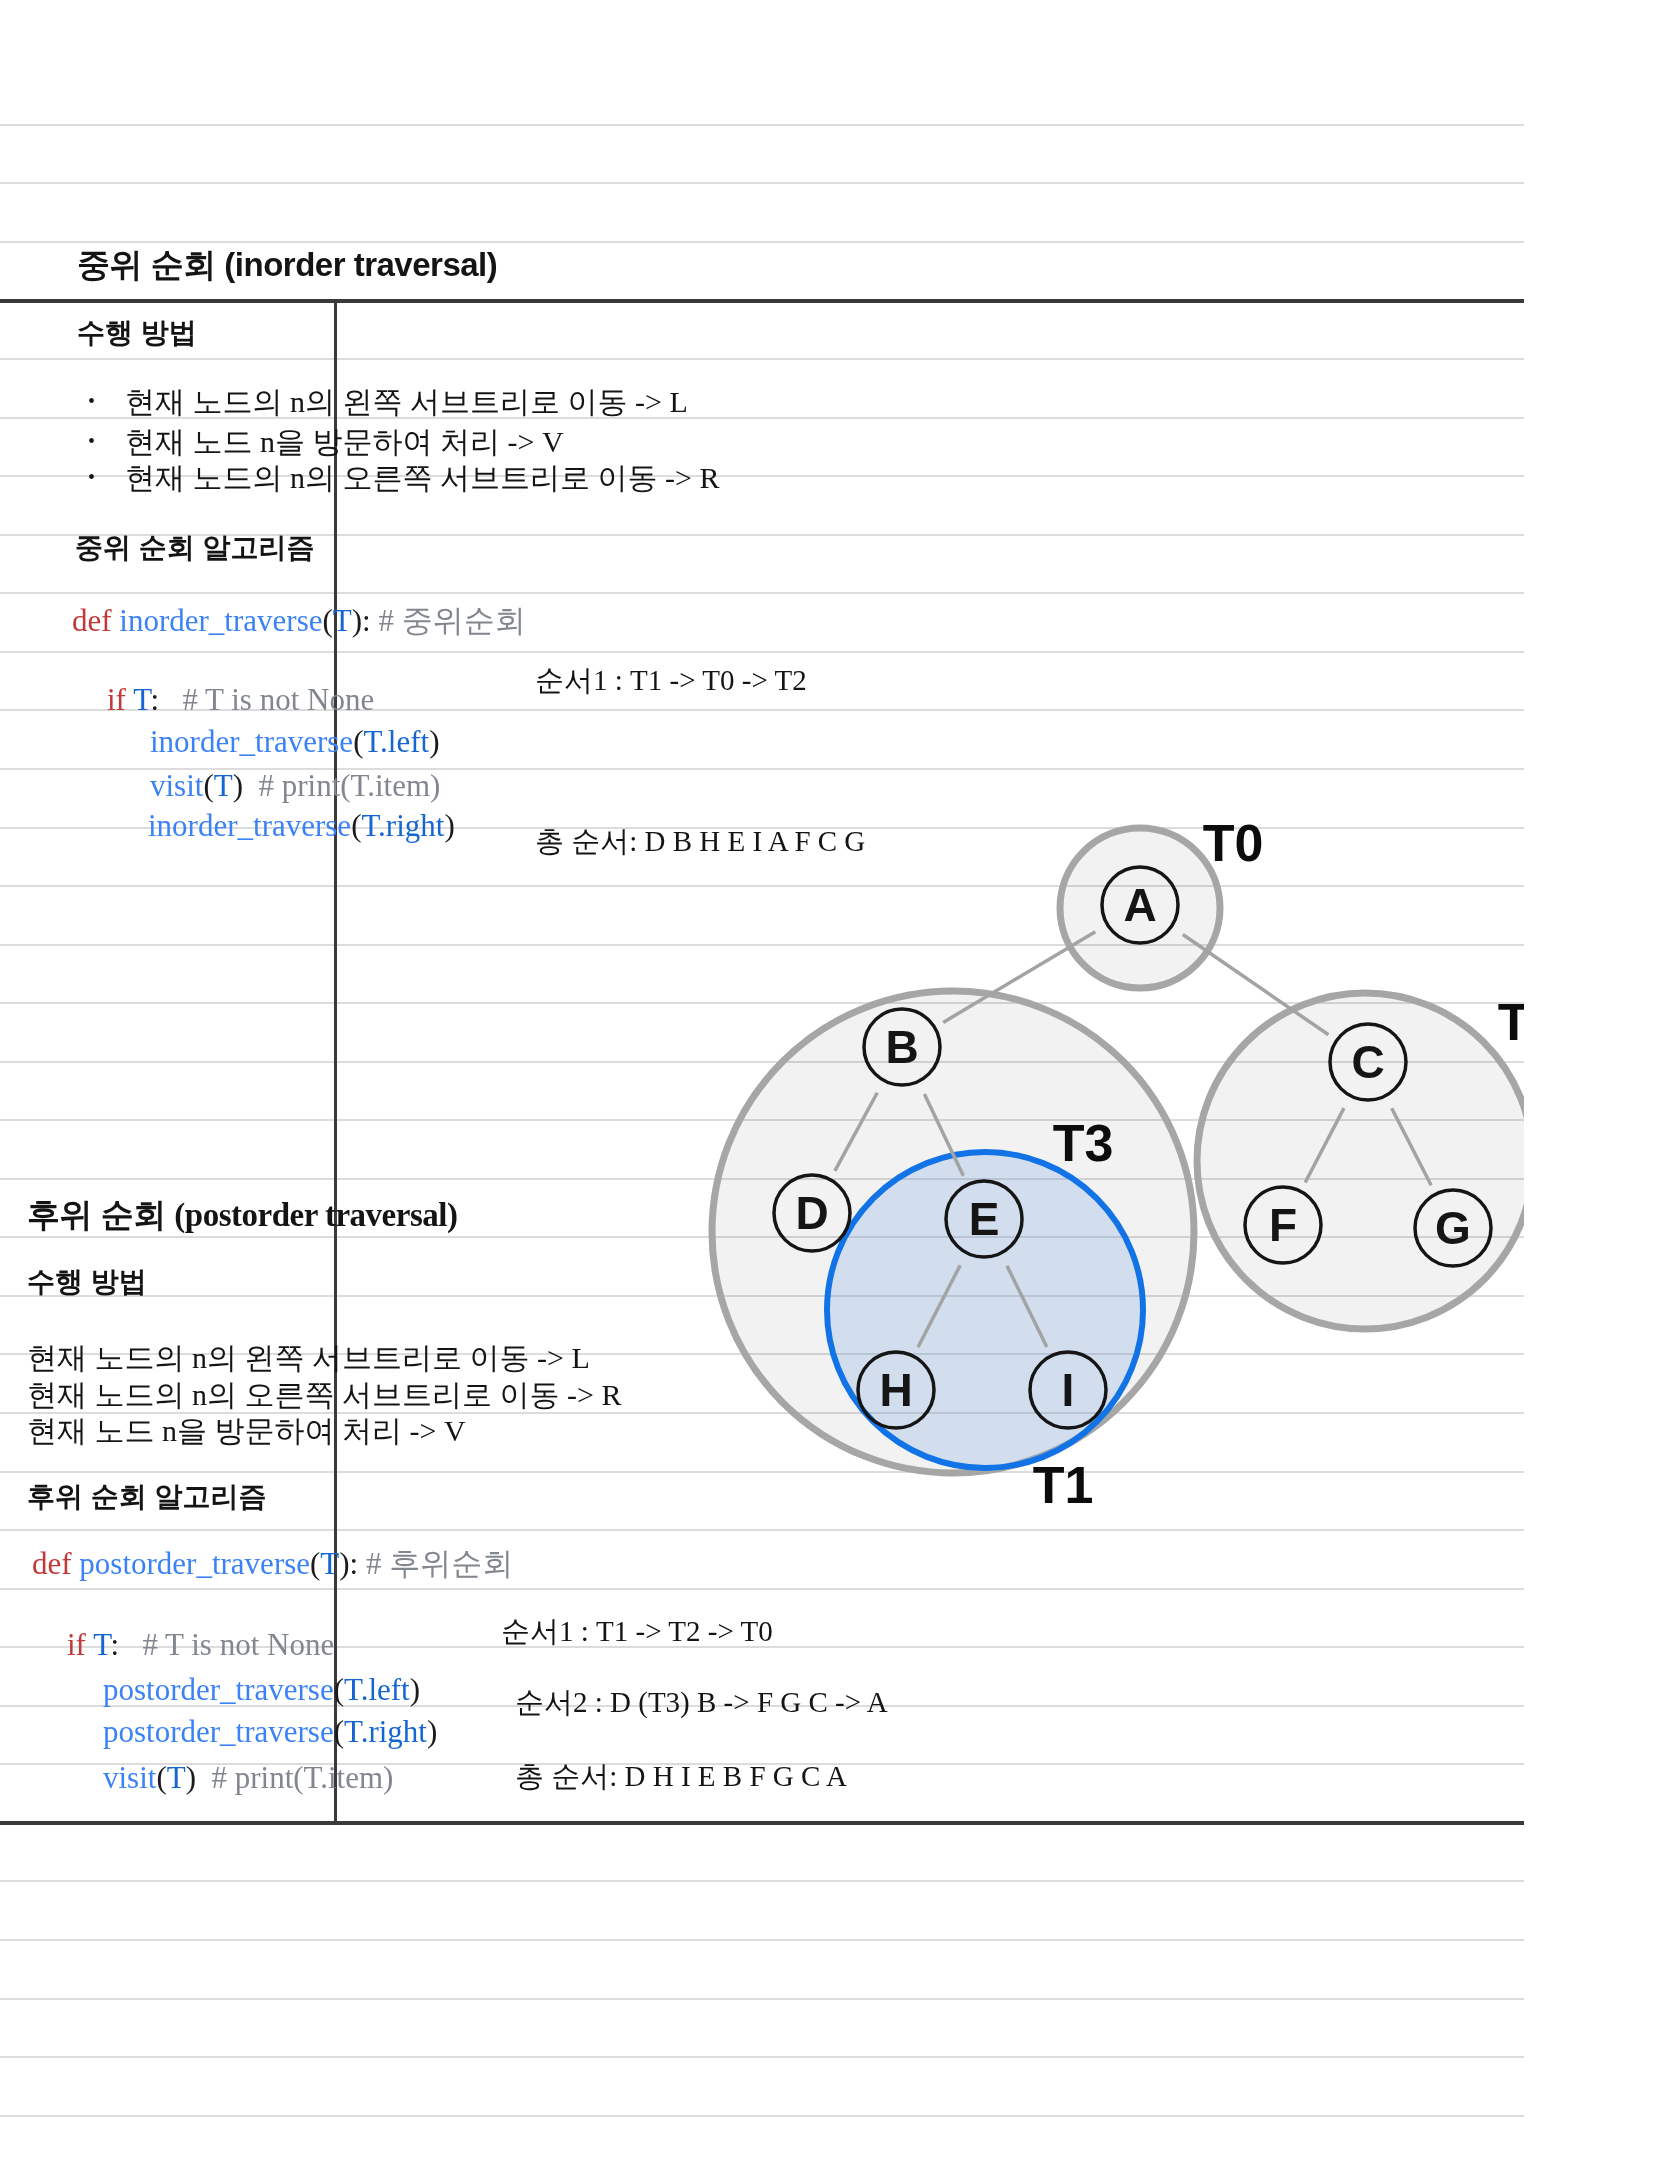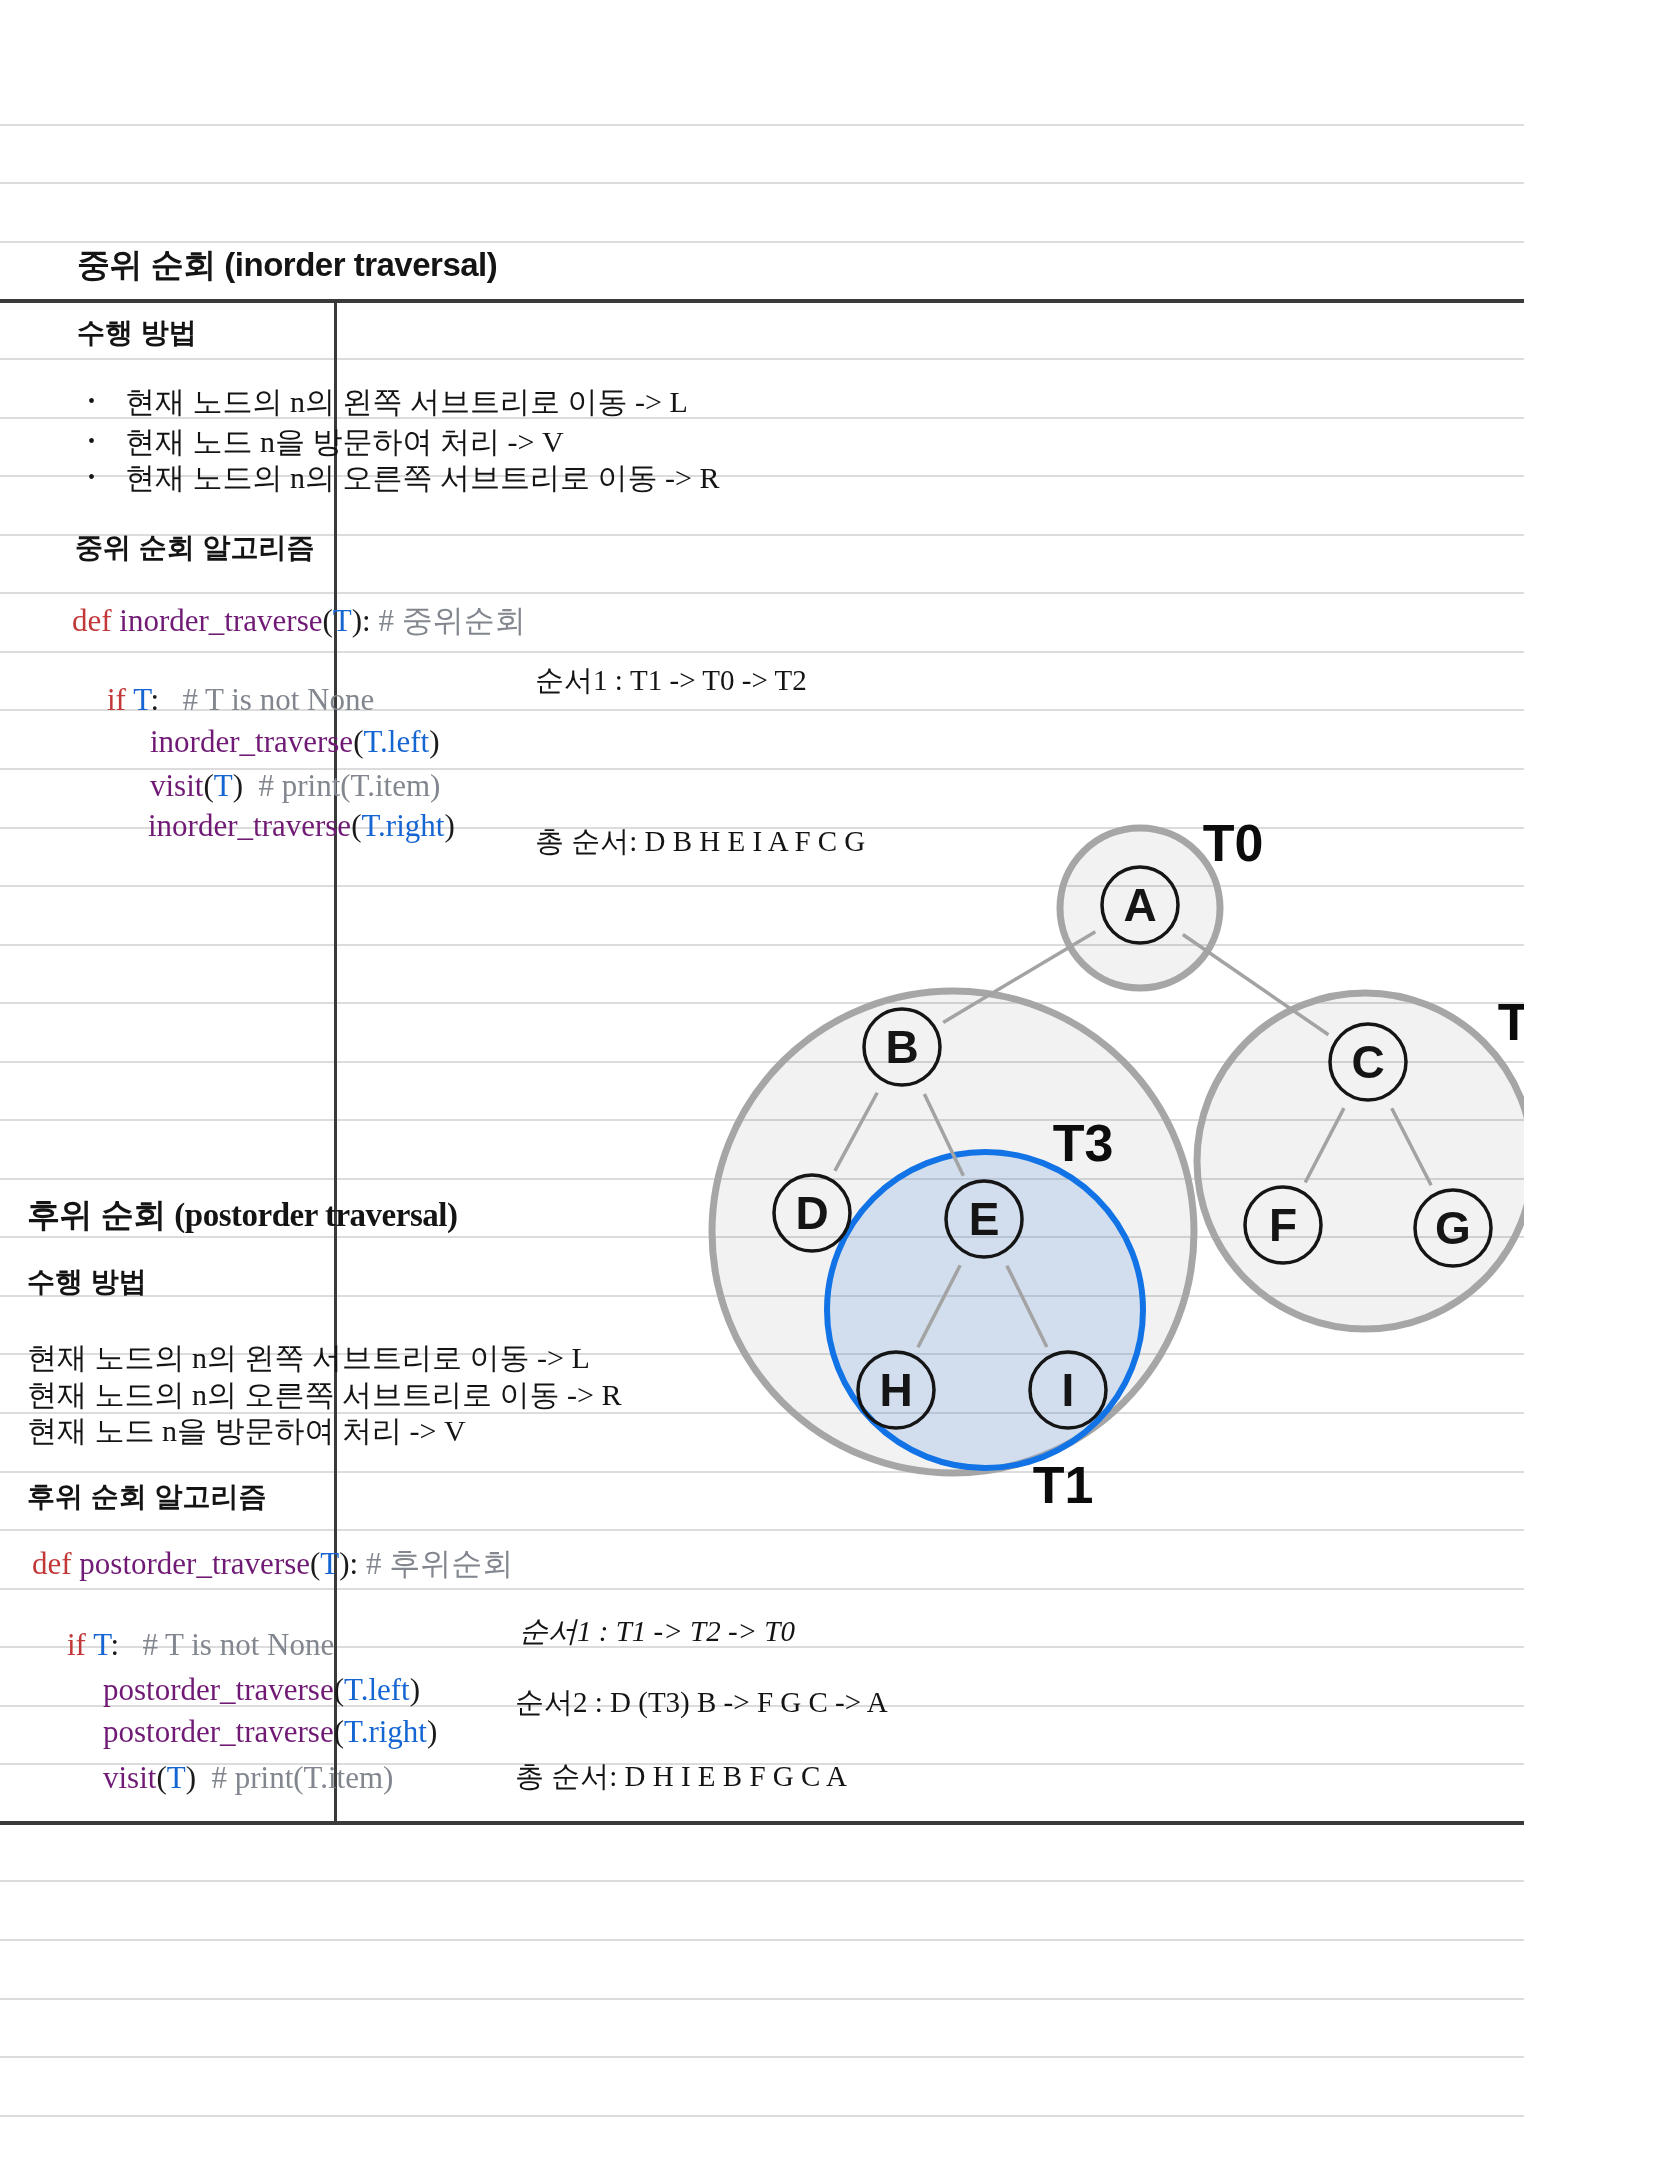--- a/index.html
+++ b/index.html
@@ -10,21 +10,21 @@
   .vline{position:absolute;width:3px;background:#3a3a3a;}
   .hd{position:absolute;font-family:"Liberation Sans",sans-serif;font-weight:bold;white-space:pre;}
   .title{font-size:33px;letter-spacing:-0.5px;}
   .title .en-serif{font-family:"Liberation Serif",serif;}
   .sub{font-size:28px;}
   .body-line{position:absolute;font-size:30px;white-space:pre;}
   .bullet-dot{display:inline-block;width:37px;font-size:20px;vertical-align:4px;}
   .code-line{position:absolute;font-size:31px;white-space:pre;}
   .note-line{position:absolute;font-size:29px;white-space:pre;}
   .sk{color:#c23737;}  
-  .sf{color:#701a75;}  
+  .sf{color:#3b82f6;}  
   .sv{color:#1565d2;}  
   .sp{color:#1b1b1b;}  
   .sc{color:#82868e;}  
   svg{position:absolute;left:0;top:0;}
 </style>
 </head>
 <body>
 
 <div id="page">
 
@@ -99,21 +99,21 @@
   <div class="hd sub" style="left:27px;top:1478px;">후위 순회 알고리즘</div>
 
   <div id="postorder-code">
       <div class="code-line" style="left: 32px; top: 1543px;"><span class="sk">def</span><span class="sp"> </span><span class="sf">postorder_traverse</span><span class="sp">(</span><span class="sv">T</span><span class="sp">): </span><span class="sc"># 후위순회</span></div>
       <div class="code-line" style="left: 67px; top: 1627px;"><span class="sk">if</span><span class="sp"> </span><span class="sv">T</span><span class="sp">:   </span><span class="sc"># T is not None</span></div>
       <div class="code-line" style="left: 103px; top: 1672px;"><span class="sf">postorder_traverse</span><span class="sp">(</span><span class="sv">T.left</span><span class="sp">)</span></div>
       <div class="code-line" style="left: 103px; top: 1714px;"><span class="sf">postorder_traverse</span><span class="sp">(</span><span class="sv">T.right</span><span class="sp">)</span></div>
       <div class="code-line" style="left: 103px; top: 1760px;"><span class="sf">visit</span><span class="sp">(</span><span class="sv">T</span><span class="sp">)  </span><span class="sc"># print(T.item)</span></div>
     </div>
 
-  <div class="note-line" style="left:519px;top:1612px;font-style:italic;">순서1 : T1 -&gt; T2 -&gt; T0</div>
+  <div class="note-line" style="left:501px;top:1612px;">순서1 : T1 -&gt; T2 -&gt; T0</div>
   <div class="note-line" style="left:515px;top:1683px;">순서2 : D (T3) B -&gt; F G C -&gt; A</div>
   <div class="note-line" style="left:515px;top:1757px;">총 순서: D H I E B F G C A</div>
 
   <svg id="tree-svg" width="1668" height="2157" viewBox="0 0 1668 2157">
       <circle cx="953" cy="1232" r="241" fill="rgba(0,0,0,0.05)" stroke="#a6a6a6" stroke-width="7"></circle>
       <circle cx="1140" cy="908" r="80" fill="rgba(0,0,0,0.05)" stroke="#a6a6a6" stroke-width="7"></circle>
       <circle cx="1365" cy="1161" r="168" fill="rgba(0,0,0,0.05)" stroke="#a6a6a6" stroke-width="7"></circle>
       <circle cx="985" cy="1310" r="158" fill="rgba(116,163,224,0.25)" stroke="#1273e6" stroke-width="6"></circle>
       <line x1="1095.3442824362405" y1="931.6433272859405" x2="943.2206623665472" y2="1022.4061594283626" stroke="#a3a3a3" stroke-width="3.5"></line>
       <line x1="1182.8282448510154" y1="934.4913791298658" x2="1328.4662355221396" y2="1034.7771884955084" stroke="#a3a3a3" stroke-width="3.5"></line>

